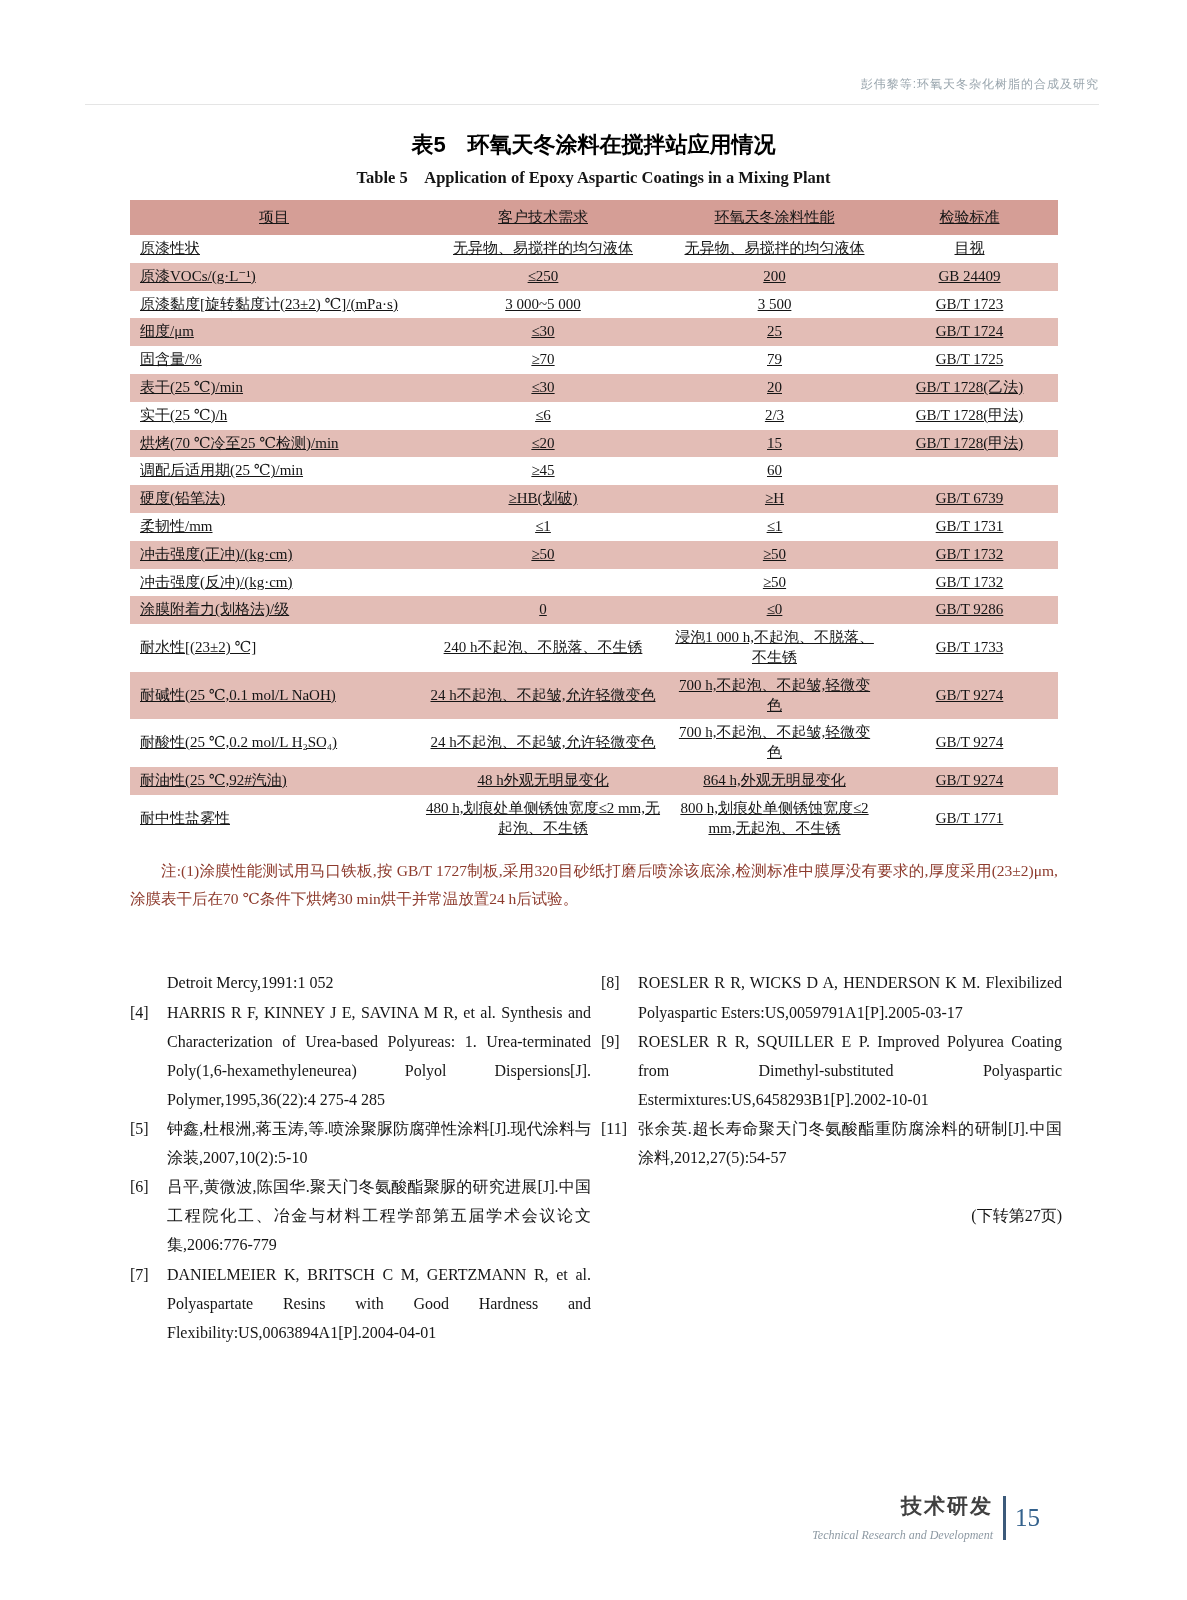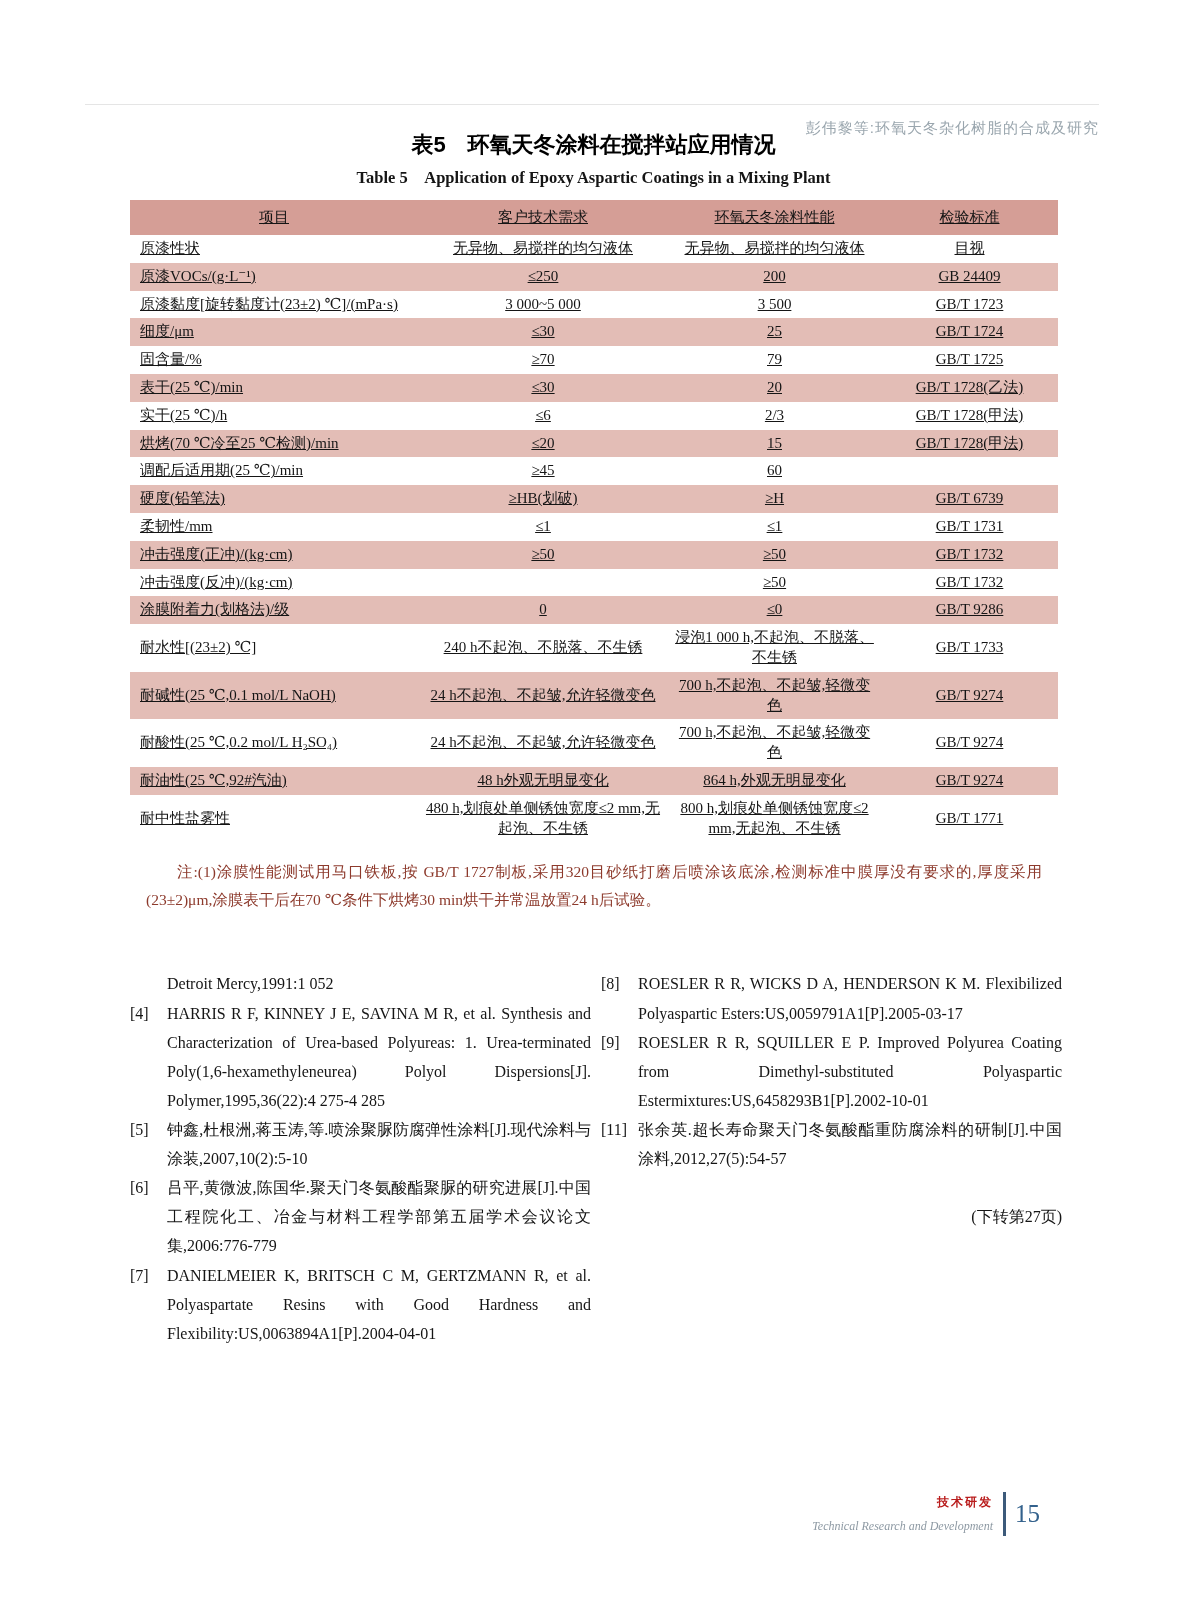--- a/index.html
+++ b/index.html
@@ -4,21 +4,21 @@
 <style>
   html,body { margin:0; padding:0; }
   body {
     width:1187px; height:1600px; background:#ffffff; position:relative;
     font-family:"Liberation Serif","DejaVu Serif",serif; color:#151515;
     overflow:hidden;
   }
   .running-head {
     position:absolute; top:76px; right:88px;
     font-family:"Liberation Sans","DejaVu Sans",sans-serif;
-    font-size:15px; color:#9aa6ae; letter-spacing:1px;margin-top:43px;
+    font-size:12px; color:#9aa6ae; letter-spacing:1px;
   }
   .head-rule { position:absolute; top:104px; left:85px; right:88px; height:1px; background:#e5e5e5; }
 
   .content { position:absolute; top:130px; left:0; width:100%; }
 
   .tbl-title-cn {
     text-align:center; font-family:"Liberation Sans","DejaVu Sans",sans-serif;
     font-weight:bold; font-size:22px; color:#000;
   }
   .tbl-title-en { text-align:center; font-weight:bold; font-size:16.5px; margin-top:7px; }
@@ -35,36 +35,36 @@
     background:#d59e96; font-weight:normal; padding:8px 4px; text-align:center;
   }
   table.main td { padding:4px 6px; text-align:center; line-height:1.32; vertical-align:middle; }
   table.main td:first-child { text-align:left; padding-left:10px; }
   table.main tbody tr:nth-child(even) { background:#e3bdb6; }
 
   .notes {
     margin:15px 0 0 130px; width:928px; color:#8d3a2c;
     font-size:15.5px; line-height:1.78; text-align:justify;
   }
-  .notes p { margin:16px; text-indent:2em; }
+  .notes p { margin:0; text-indent:2em; }
 
   .refs {
     display:flex; margin:56px 8px 0 130px; width:932px; gap:10px; font-size:16px;
   }
   .ref-col { width:461px; }
   .ref-item { display:flex; line-height:1.82; }
   .ref-num { flex:0 0 37px; }
   .ref-text { flex:1; text-align:justify; }
   .continuation { text-align:right; margin-top:30px; line-height:1.8; }
 
   .footer { position:absolute; top:1492px; right:147px; display:flex; align-items:center; }
   .footer-text { text-align:right; }
   .footer-cn {
     font-family:"Liberation Sans","DejaVu Sans",sans-serif;
-    font-weight:bold; font-size:12px; color:#b91c1c; letter-spacing:2px;
+    font-weight:bold; font-size:21px; color:#404040; letter-spacing:2px;
   }
   .footer-en { font-size:12px; color:#8d99a3; margin-top:8px;font-style:italic; }
   .footer-bar { width:3px; height:44px; background:#3c5a7a; margin:0 9px 0 10px; }
   .footer-num { font-size:25px; color:#33618c; }
 </style>
 </head>
 <body>
 
 <div class="running-head">彭伟黎等:环氧天冬杂化树脂的合成及研究</div>
 <div class="head-rule"></div>

